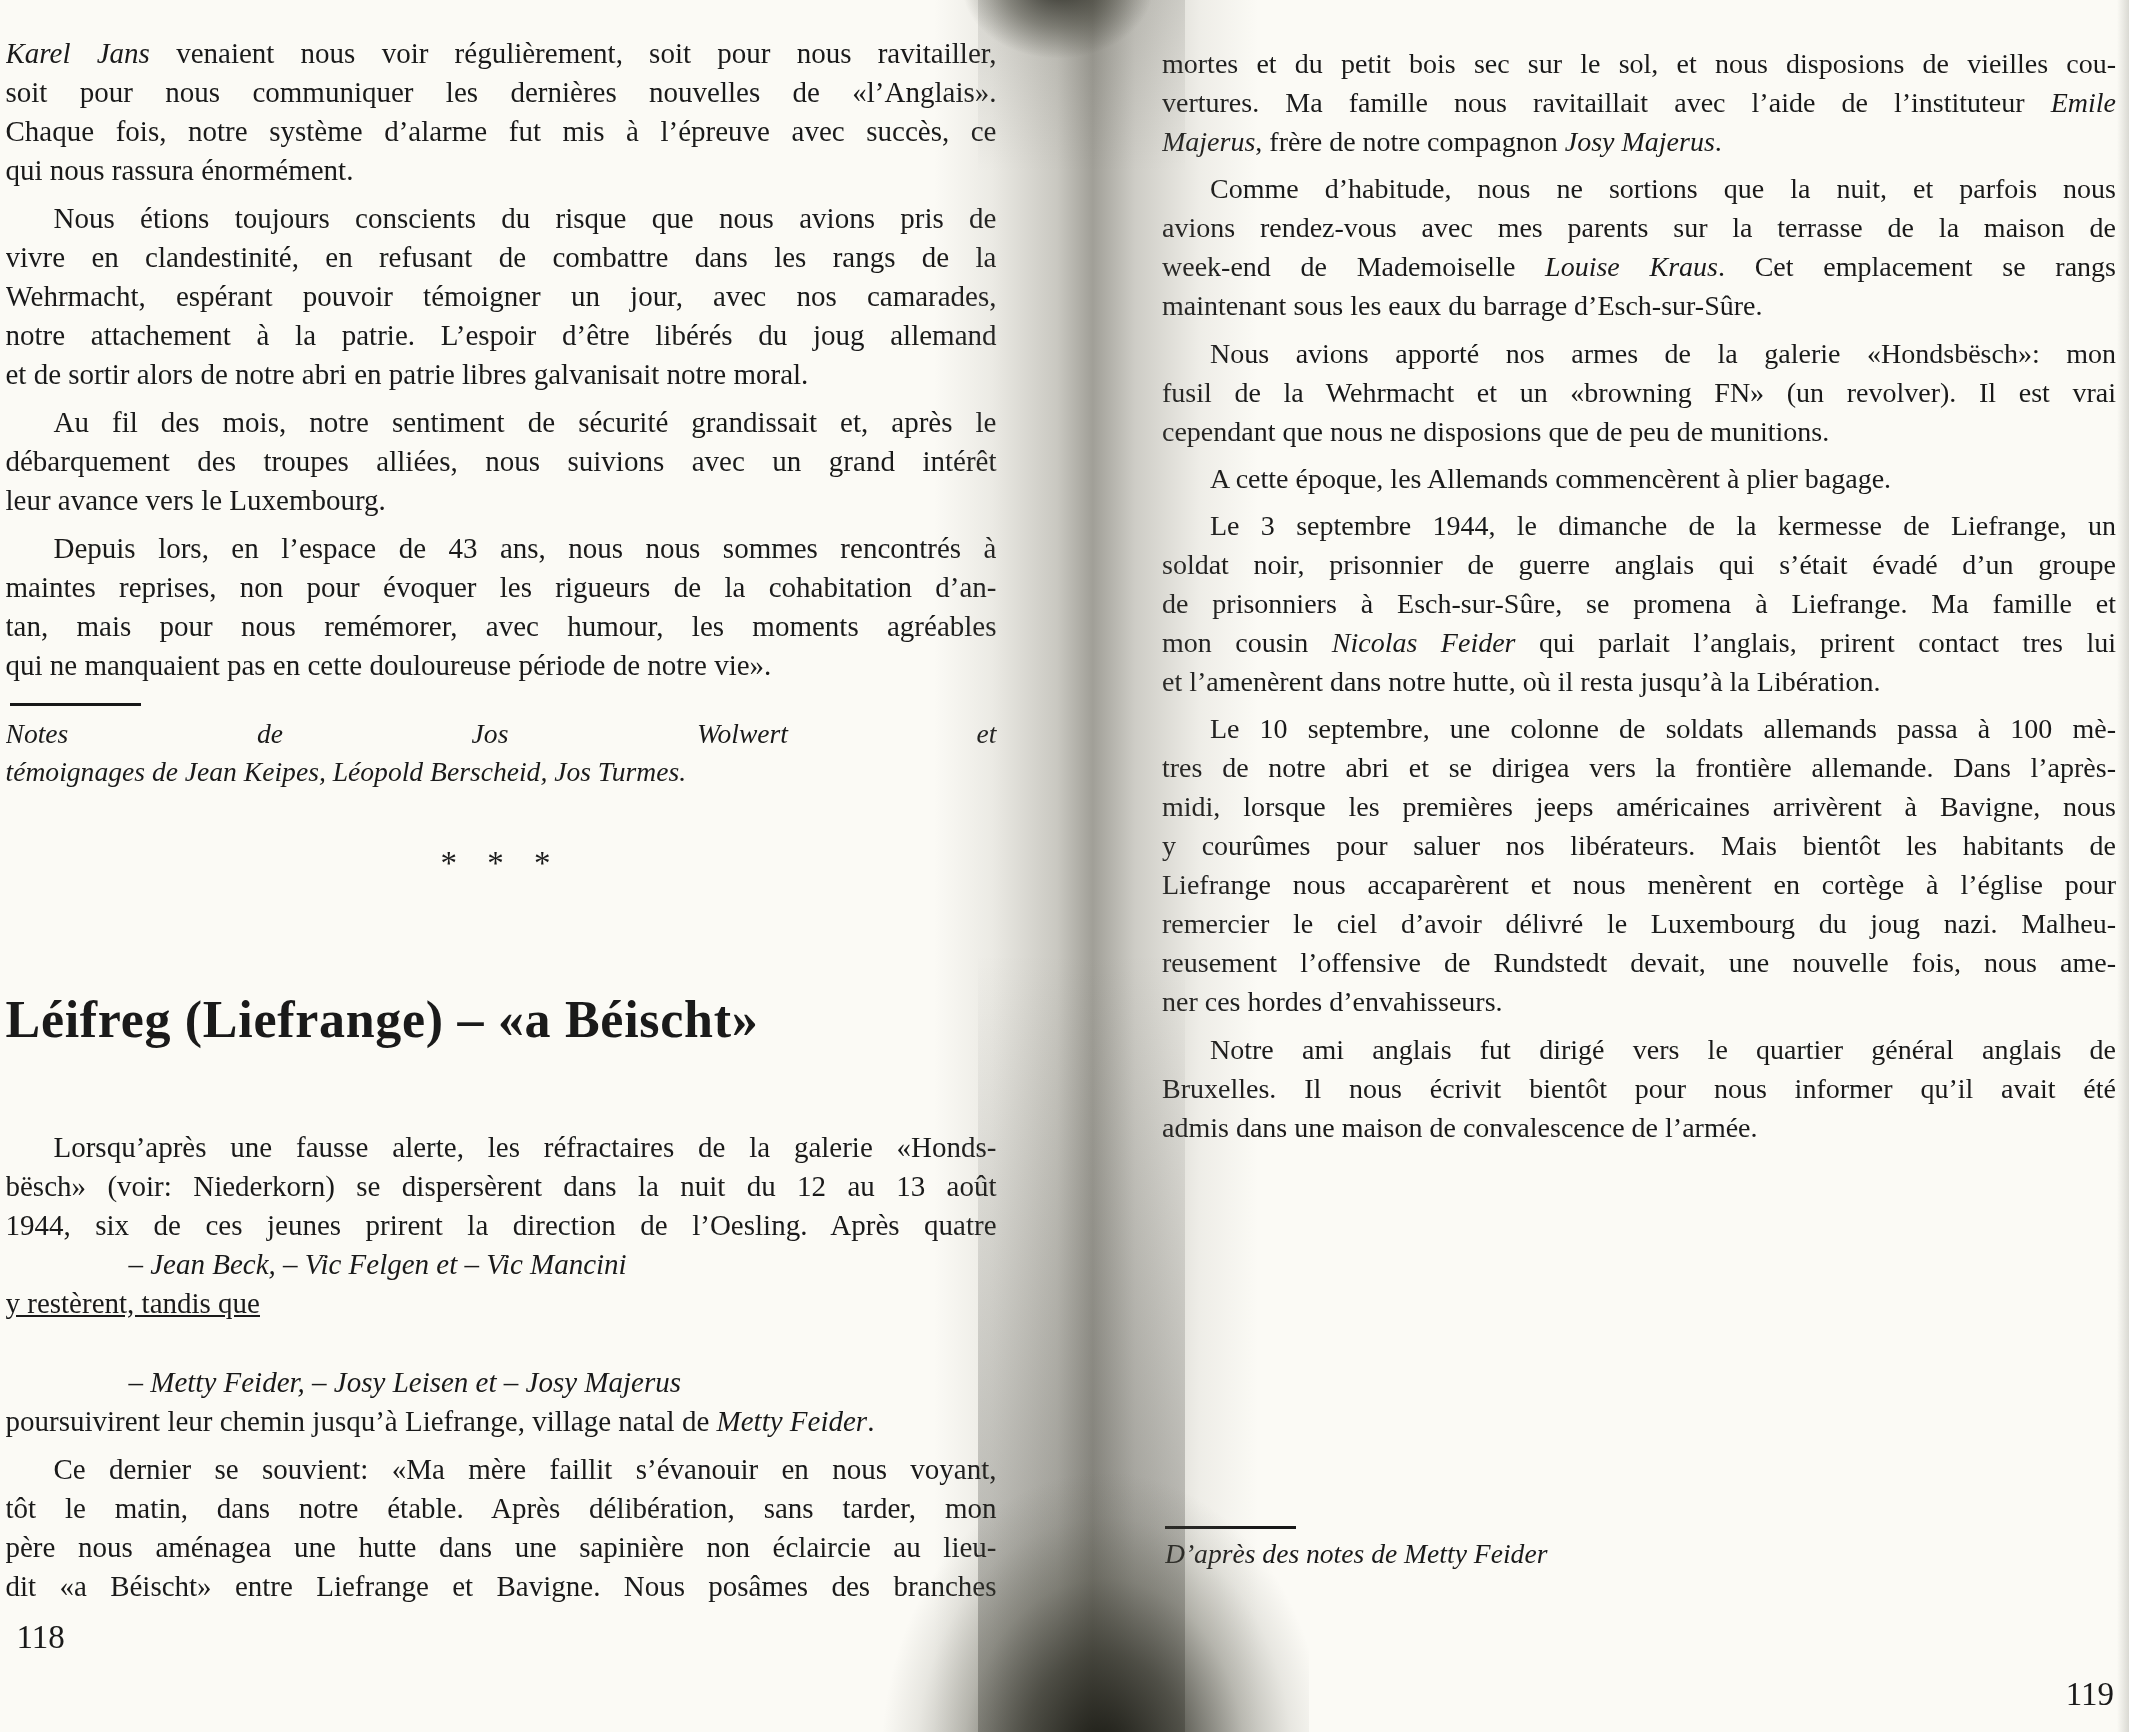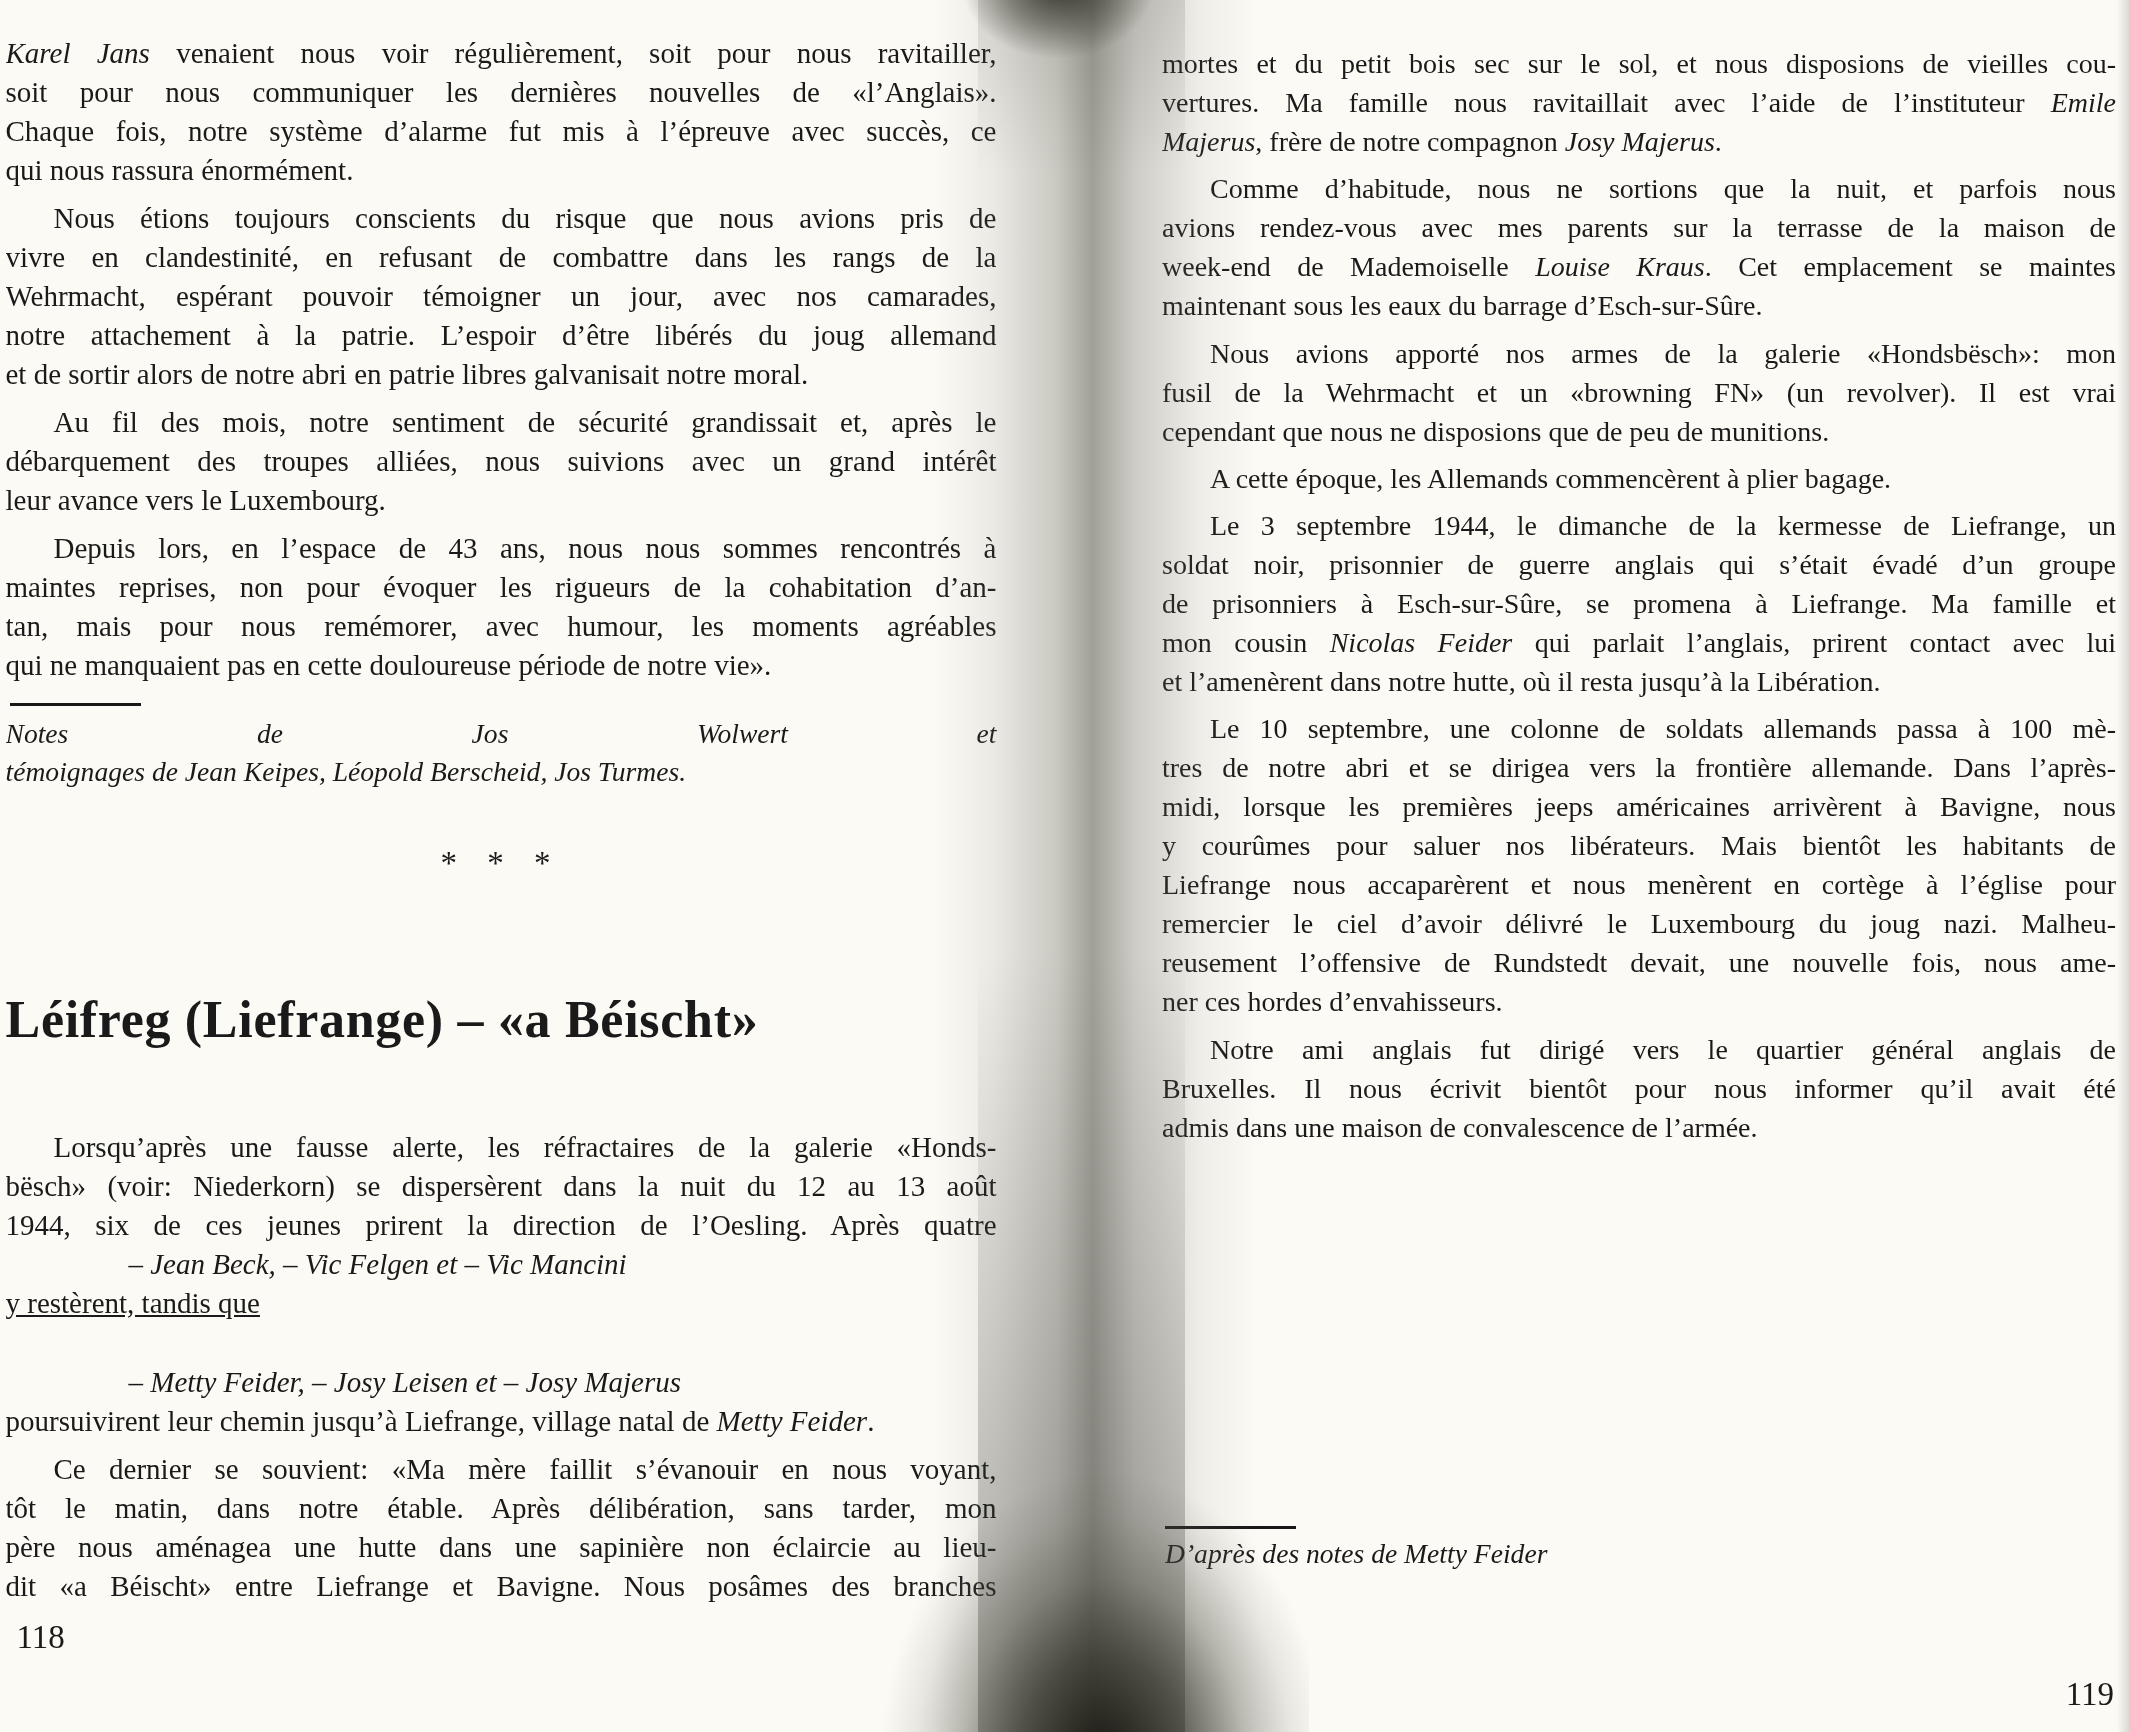--- a/index.html
+++ b/index.html
@@ -118,36 +118,36 @@
 
   <div class="page page-right">
     <div class="para">
         <div class="tline just"><span>mortes et du petit bois sec sur le sol, et nous disposions de vieilles cou-</span></div>
         <div class="tline just"><span>vertures. Ma famille nous ravitaillait avec l’aide de l’instituteur </span><i>Emile</i></div>
         <div class="tline"><i>Majerus</i><span>, frère de notre compagnon </span><i>Josy Majerus</i><span>.</span></div>
       </div>
     <div class="para">
         <div class="tline just" style="padding-left: 48px;"><span>Comme d’habitude, nous ne sortions que la nuit, et parfois nous</span></div>
         <div class="tline just"><span>avions rendez-vous avec mes parents sur la terrasse de la maison de</span></div>
-        <div class="tline just"><span>week-end de Mademoiselle </span><i>Louise Kraus</i><span>. Cet emplacement se maintes</span></div>
+        <div class="tline just"><span>week-end de Mademoiselle </span><i>Louise Kraus</i><span>. Cet emplacement se rangs</span></div>
         <div class="tline"><span>maintenant sous les eaux du barrage d’Esch-sur-Sûre.</span></div>
       </div>
     <div class="para">
         <div class="tline just" style="padding-left: 48px;"><span>Nous avions apporté nos armes de la galerie «Hondsbësch»: mon</span></div>
         <div class="tline just"><span>fusil de la Wehrmacht et un «browning FN» (un revolver). Il est vrai</span></div>
         <div class="tline"><span>cependant que nous ne disposions que de peu de munitions.</span></div>
       </div>
     <div class="para">
         <div class="tline" style="padding-left: 48px;"><span>A cette époque, les Allemands commencèrent à plier bagage.</span></div>
       </div>
     <div class="para">
         <div class="tline just" style="padding-left: 48px;"><span>Le 3 septembre 1944, le dimanche de la kermesse de Liefrange, un</span></div>
         <div class="tline just"><span>soldat noir, prisonnier de guerre anglais qui s’était évadé d’un groupe</span></div>
         <div class="tline just"><span>de prisonniers à Esch-sur-Sûre, se promena à Liefrange. Ma famille et</span></div>
-        <div class="tline just"><span>mon cousin </span><i>Nicolas Feider</i><span> qui parlait l’anglais, prirent contact avec lui</span></div>
+        <div class="tline just"><span>mon cousin </span><i>Nicolas Feider</i><span> qui parlait l’anglais, prirent contact tres lui</span></div>
         <div class="tline"><span>et l’amenèrent dans notre hutte, où il resta jusqu’à la Libération.</span></div>
       </div>
     <div class="para">
         <div class="tline just" style="padding-left: 48px;"><span>Le 10 septembre, une colonne de soldats allemands passa à 100 mè-</span></div>
         <div class="tline just"><span>tres de notre abri et se dirigea vers la frontière allemande. Dans l’après-</span></div>
         <div class="tline just"><span>midi, lorsque les premières jeeps américaines arrivèrent à Bavigne, nous</span></div>
         <div class="tline just"><span>y courûmes pour saluer nos libérateurs. Mais bientôt les habitants de</span></div>
         <div class="tline just"><span>Liefrange nous accaparèrent et nous menèrent en cortège à l’église pour</span></div>
         <div class="tline just"><span>remercier le ciel d’avoir délivré le Luxembourg du joug nazi. Malheu-</span></div>
         <div class="tline just"><span>reusement l’offensive de Rundstedt devait, une nouvelle fois, nous ame-</span></div>

